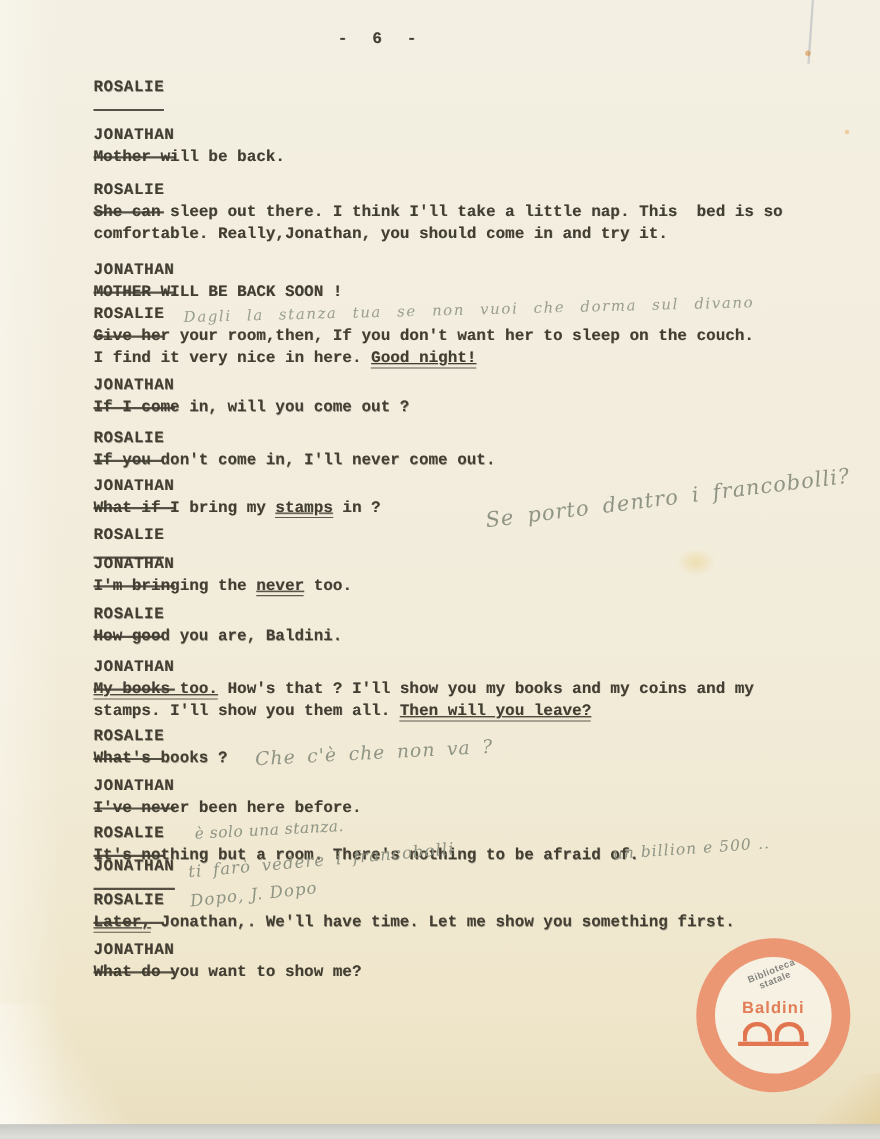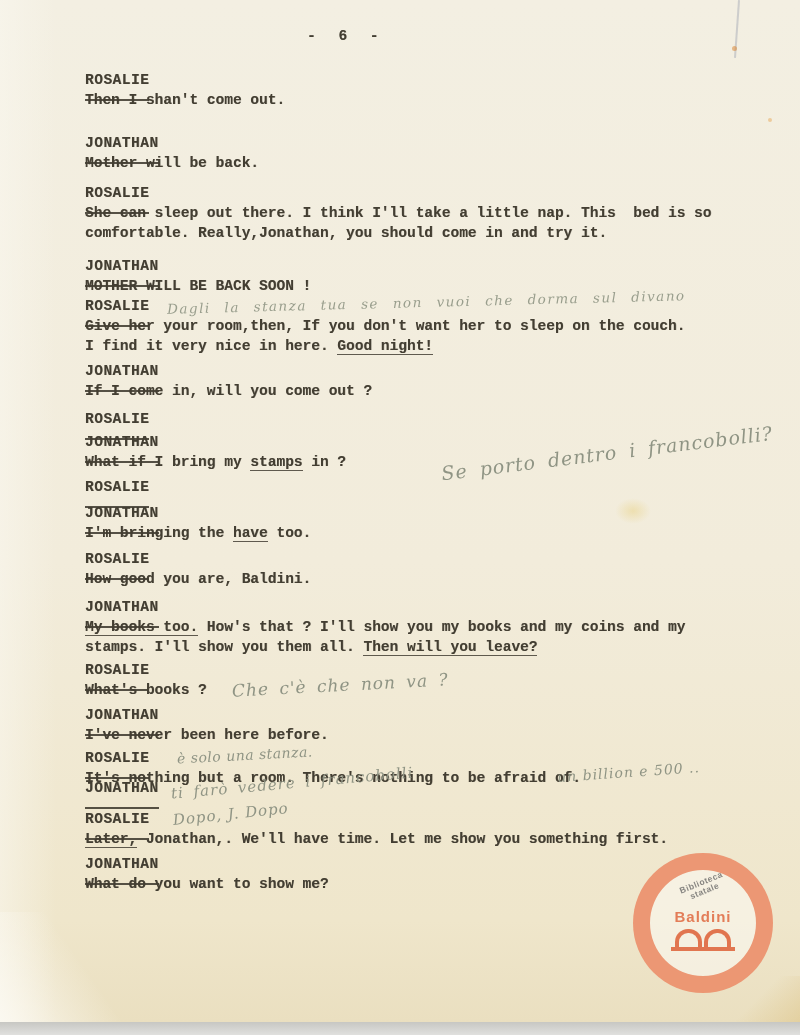--- a/index.html
+++ b/index.html
@@ -23,21 +23,21 @@
     text-shadow:0.4px 0.4px 0.6px rgba(62,58,48,0.45);
     z-index:1;
   }
   .pagenum{margin-left:222px;margin-bottom:24px;word-spacing:14px;width:fit-content;}
   .block{white-space:pre;}
   .nameline .speaker{
     border-bottom:2px solid rgba(58,53,42,0.85);
     padding-bottom:11px;letter-spacing:0.5px;
   }
   .dline{white-space:pre;}
-  .u{border-bottom:1.6px solid rgba(58,53,42,0.8);}
+  .u{border-bottom:1.6px solid rgba(58,53,42,0.8);text-decoration:underline;}
   
   .hw{
     display:inline-block;
     font-family:"DejaVu Serif", serif;font-style:italic;font-weight:400;
     color:#8f9484;text-shadow:none;line-height:14px;
   }
   .hw-a4{font-size:13.5px;margin-left:18px;letter-spacing:1.5px;word-spacing:8px;transform:rotate(-1.5deg) translateY(-3px);color:#999e8d;}
   .hw-a7{font-size:19px;margin-left:95px;letter-spacing:1px;word-spacing:5px;transform:rotate(-7deg) translateY(-6px);}
   .hw-a12{font-size:17px;margin-left:25px;letter-spacing:1px;word-spacing:4px;transform:rotate(-3deg) translateY(-3px);}
   .hw-a14{font-size:14px;margin-left:28px;letter-spacing:0.5px;transform:rotate(-3deg) translateY(-2px);}
@@ -76,30 +76,30 @@
   .bottom-strip{position:absolute;left:0;top:1022px;width:800px;height:13px;
     background:linear-gradient(180deg,#c7c7c3,#e0e0de);}
 </style>
 </head>
 <body>
 
 <div class="page">
   <div class="content">
     <div class="pagenum">- 6 -</div>
     <div>
-        <div class="block" style="margin-top: 0px;"><div class="nameline"><span class="speaker">ROSALIE</span></div><div class="dline"><span>Then I shan't come out.</span></div></div>
+        <div class="block" style="margin-top: 0px;"><div class="nameline"><span class="speaker">ROSALIE</span></div></div>
         <div class="block" style="margin-top: 23px;"><div class="nameline"><span class="speaker">JONATHAN</span></div><div class="dline"><span>Mother will be back.</span></div></div>
         <div class="block" style="margin-top: 10px;"><div class="nameline"><span class="speaker">ROSALIE</span></div><div class="dline"><span>She can sleep out there. I think I'll take a little nap. This  bed is so</span></div><div class="dline"><span>comfortable. Really,Jonathan, you should come in and try it.</span></div></div>
         <div class="block" style="margin-top: 13px;"><div class="nameline"><span class="speaker">JONATHAN</span></div><div class="dline"><span>MOTHER WILL BE BACK SOON !</span></div></div>
         <div class="block" style="margin-top: 0px;"><div class="nameline"><span class="speaker">ROSALIE</span><span class="hw hw-a4">Dagli la stanza tua se non vuoi che dorma sul divano</span></div><div class="dline"><span>Give her your room,then, If you don't want her to sleep on the couch.</span></div><div class="dline"><span>I find it very nice in here. </span><span class="u">Good night!</span></div></div>
         <div class="block" style="margin-top: 5px;"><div class="nameline"><span class="speaker">JONATHAN</span></div><div class="dline"><span>If I come in, will you come out ?</span></div></div>
-        <div class="block" style="margin-top: 8px;"><div class="nameline"><span class="speaker">ROSALIE</span></div></div>
+        <div class="block" style="margin-top: 8px;"><div class="nameline"><span class="speaker">ROSALIE</span></div><div class="dline"><span>If you don't come in, I'll never come out.</span></div></div>
         <div class="block" style="margin-top: 3px;"><div class="nameline"><span class="speaker">JONATHAN</span></div><div class="dline"><span>What if I bring my </span><span class="u">stamps</span><span> in ?</span><span class="hw hw-a7">Se porto dentro i francobolli?</span></div></div>
         <div class="block" style="margin-top: 5px;"><div class="nameline"><span class="speaker">ROSALIE</span></div></div>
-        <div class="block" style="margin-top: 6px;"><div class="nameline"><span class="speaker">JONATHAN</span></div><div class="dline"><span>I'm bringing the </span><span class="u">have</span><span> too.</span></div></div>
+        <div class="block" style="margin-top: 6px;"><div class="nameline"><span class="speaker">JONATHAN</span></div><div class="dline"><span>I'm bringing the </span><span class="u">never</span><span> too.</span></div></div>
         <div class="block" style="margin-top: 6px;"><div class="nameline"><span class="speaker">ROSALIE</span></div><div class="dline"><span>How good you are, Baldini.</span></div></div>
         <div class="block" style="margin-top: 8px;"><div class="nameline"><span class="speaker">JONATHAN</span></div><div class="dline"><span class="u">My books too.</span><span> How's that ? I'll show you my books and my coins and my</span></div><div class="dline"><span>stamps. I'll show you them all. </span><span class="u">Then will you leave?</span></div></div>
         <div class="block" style="margin-top: 3px;"><div class="nameline"><span class="speaker">ROSALIE</span></div><div class="dline"><span>What's books ?</span><span class="hw hw-a12">Che c'è che non va ?</span></div></div>
         <div class="block" style="margin-top: 5px;"><div class="nameline"><span class="speaker">JONATHAN</span></div><div class="dline"><span>I've never been here before.</span></div></div>
         <div class="block" style="margin-top: 3px;"><div class="nameline"><span class="speaker">ROSALIE</span><span class="hw hw-a14">è solo una stanza.</span></div><div class="dline"><span>It's nothing but a room. There's nothing to be afraid of.</span></div></div>
         <div class="block" style="margin-top: -10px;"><div class="nameline"><span class="speaker">JONATHAN</span><span class="hw hw-a15">ti farò vedere i francobolli</span></div><span class="hw hw-above">un billion e 500 ..</span></div>
         <div class="block" style="margin-top: 11px;"><div class="nameline"><span class="speaker">ROSALIE</span><span class="hw hw-a16">Dopo, J. Dopo</span></div><div class="dline"><span class="u">Later,</span><span> Jonathan,. We'll have time. Let me show you something first.</span></div></div>
         <div class="block" style="margin-top: 5px;"><div class="nameline"><span class="speaker">JONATHAN</span></div><div class="dline"><span>What do you want to show me?</span></div></div>
       </div>
   </div>

